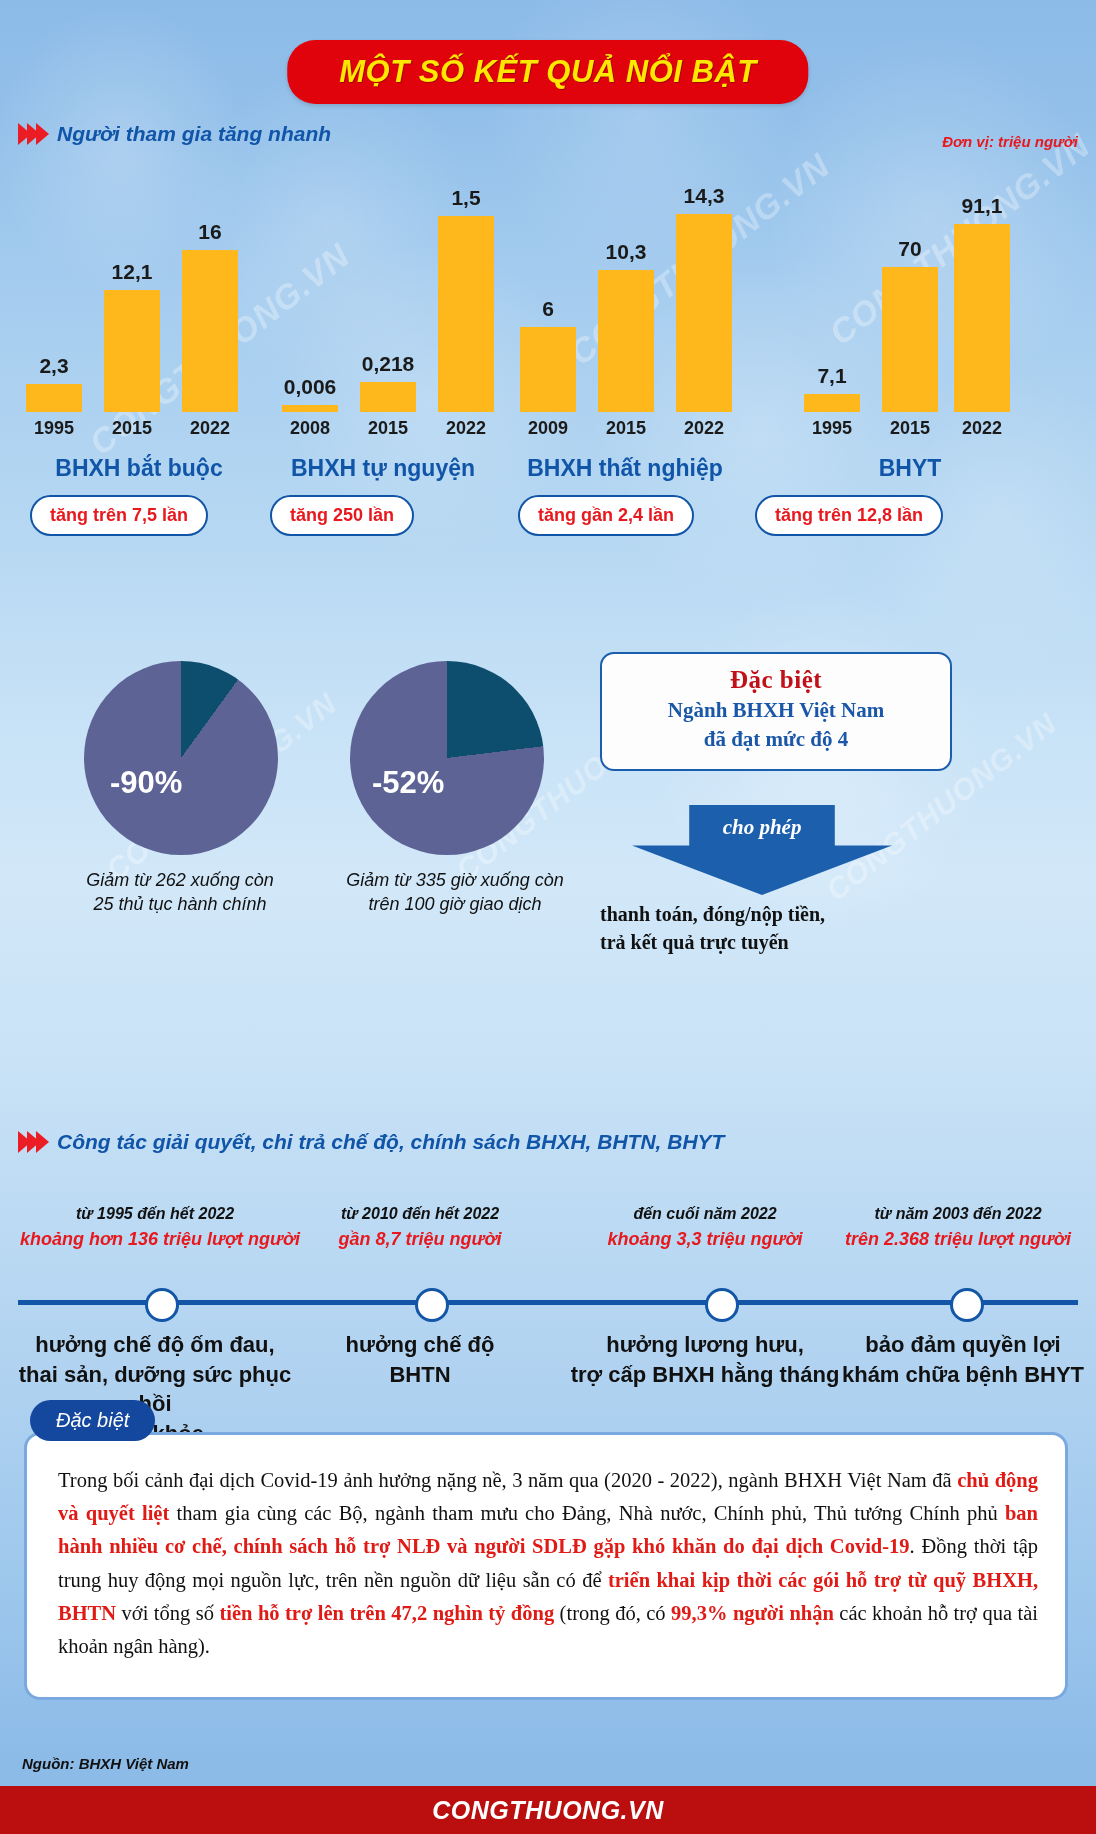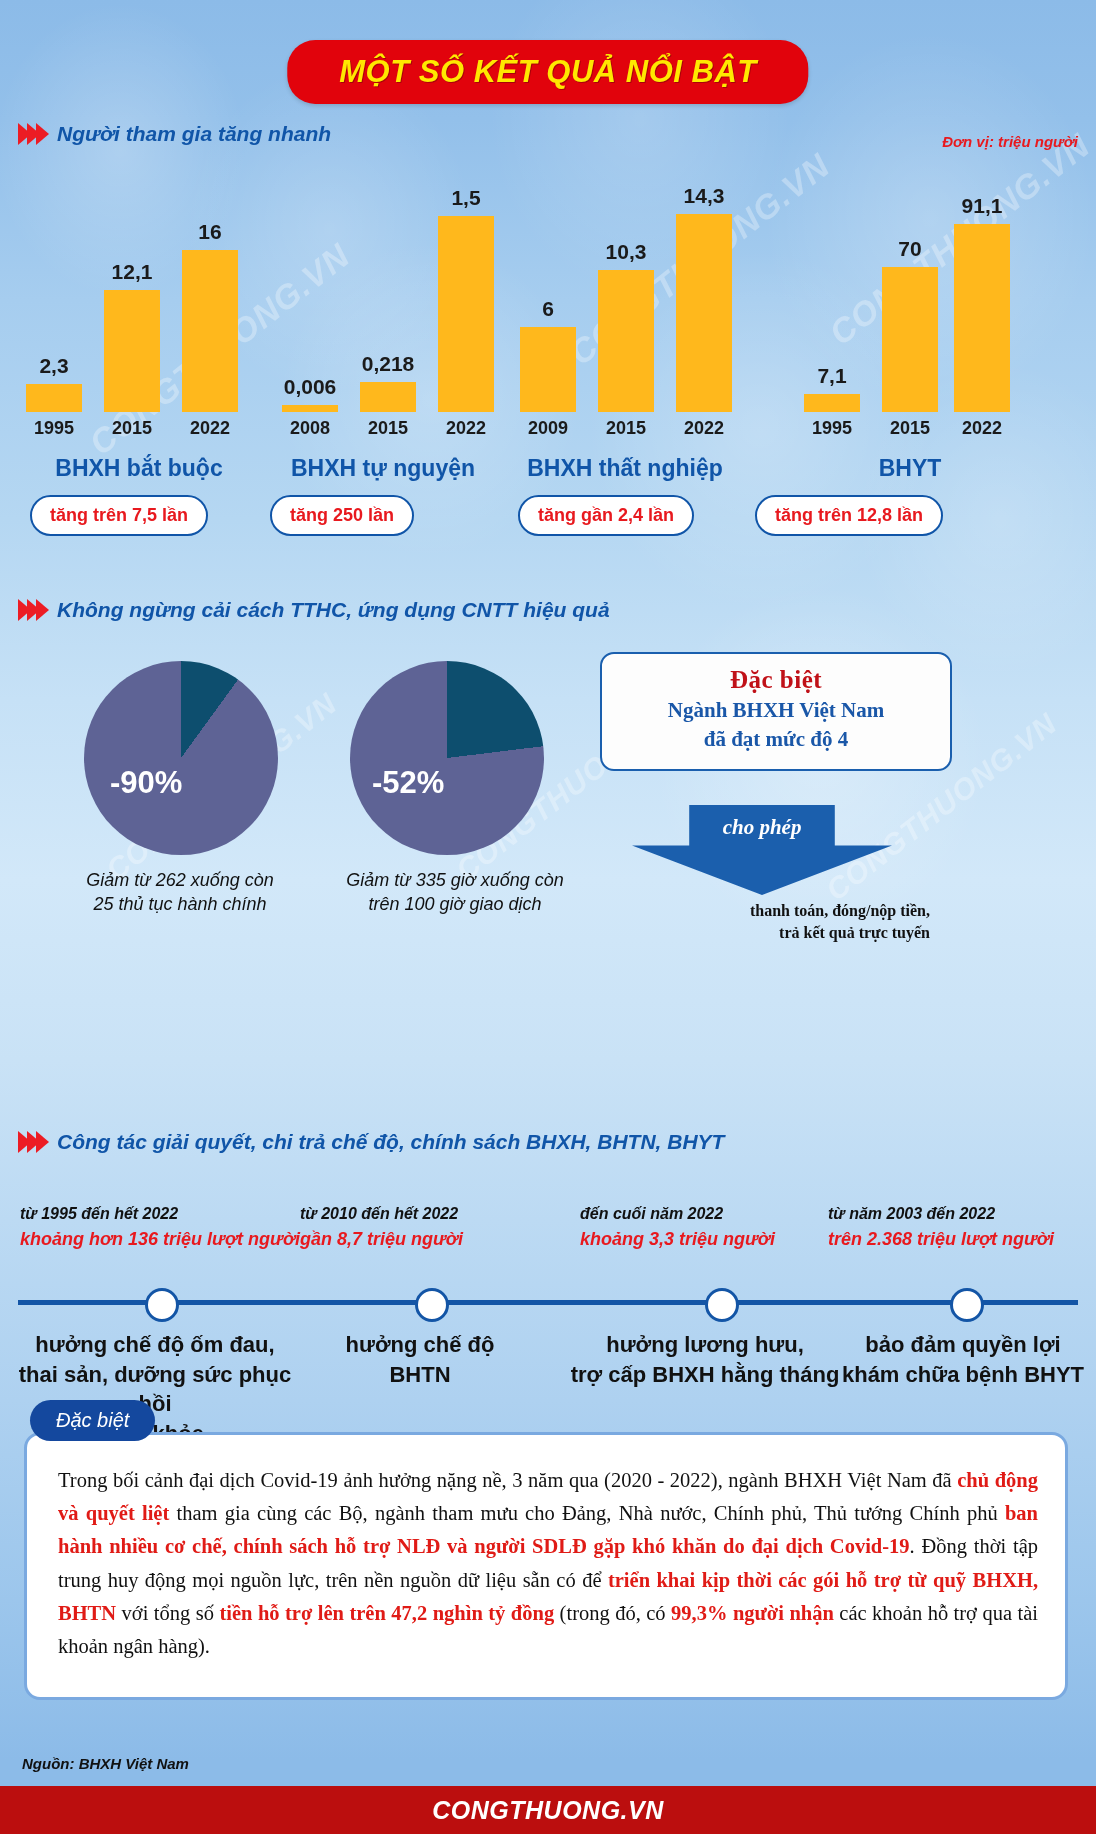--- a/index.html
+++ b/index.html
@@ -116,31 +116,31 @@
     position:absolute;left:632px;top:805px;width:260px;height:90px;
     background:#1b5fad;
     clip-path:polygon(22% 0, 78% 0, 78% 45%, 100% 45%, 50% 100%, 0 45%, 22% 45%);
   }
   .arrow-lbl{
     position:absolute;left:632px;top:815px;width:260px;text-align:center;
     font-family:"Liberation Serif", serif;font-style:italic;font-weight:bold;
     font-size:21px;color:#fff;
   }
   .arrow-cap{
-    position:absolute;left:600px;top:900px;width:330px;text-align:right;
-    font-family:"Liberation Serif", serif;font-weight:bold;font-size:16px;
+    position:absolute;left:600px;top:900px;width:330px;text-align:left;
+    font-family:"Liberation Serif", serif;font-weight:bold;font-size:20px;
     color:#111;line-height:1.4;white-space:pre-line;
   }
   
   .tl-line{position:absolute;left:18px;top:1300px;width:1060px;height:5px;background:#1355a6;}
   .tl-dot{
     position:absolute;top:1288px;width:28px;height:28px;border-radius:50%;
     background:#fff;border:3px solid #1355a6;
   }
-  .tl-top{position:absolute;text-align:left;}
+  .tl-top{position:absolute;text-align:center;}
   .tl-date{font-size:16px;font-weight:bold;font-style:italic;color:#111;white-space:nowrap;}
   .tl-num{font-size:18px;font-weight:bold;font-style:italic;color:#e8191e;white-space:nowrap;margin-top:6px;}
   .tl-bot{
     position:absolute;top:1330px;text-align:center;font-size:22px;font-weight:bold;
     color:#111;line-height:1.35;white-space:pre-line;
   }
   
   .note-card{
     position:absolute;left:24px;top:1432px;width:1044px;height:268px;
     background:#fff;border:3px solid #7aa9e0;border-radius:16px;box-sizing:border-box;
@@ -272,28 +272,20 @@
   <div class="grp-name" style="left:24px;width:230px;">BHXH bắt buộc</div>
   <div class="grp-name" style="left:268px;width:230px;">BHXH tự nguyện</div>
   <div class="grp-name" style="left:500px;width:250px;">BHXH thất nghiệp</div>
   <div class="grp-name" style="left:790px;width:240px;">BHYT</div>
 
   <div class="pill" style="left:30px;">tăng trên 7,5 lần</div>
   <div class="pill" style="left:270px;text-align:right;">tăng 250 lần</div>
   <div class="pill" style="left:518px;">tăng gần 2,4 lần</div>
   <div class="pill" style="left:755px;">tăng trên 12,8 lần</div>
 
-  <div class="sec-head" style="left:18px;top:598px;">
-    <span class="chevs">
-      <i class="chev"></i>
-        <i class="chev"></i>
-        <i class="chev"></i>
-    </span>
-    <span class="lbl">Không ngừng cải cách TTHC, ứng dụng CNTT hiệu quả</span>
-  </div>
 
   <div class="pie" style="left:84px;top:661px;background:conic-gradient(#0d4e6e 0deg 36deg, #5e6395 36deg 360deg);"></div>
   <div class="pie-lbl" style="left:110px;top:765px;">-90%</div>
   <div class="pie-cap" style="left:20px;top:868px;width:320px;">Giảm từ 262 xuống còn
 25 thủ tục hành chính</div>
 
   <div class="pie" style="left:350px;top:661px;background:conic-gradient(#0d4e6e 0deg 83deg, #5e6395 83deg 360deg);"></div>
   <div class="pie-lbl" style="left:372px;top:765px;">-52%</div>
   <div class="pie-cap" style="left:290px;top:868px;width:330px;">Giảm từ 335 giờ xuống còn
 trên 100 giờ giao dịch</div>

